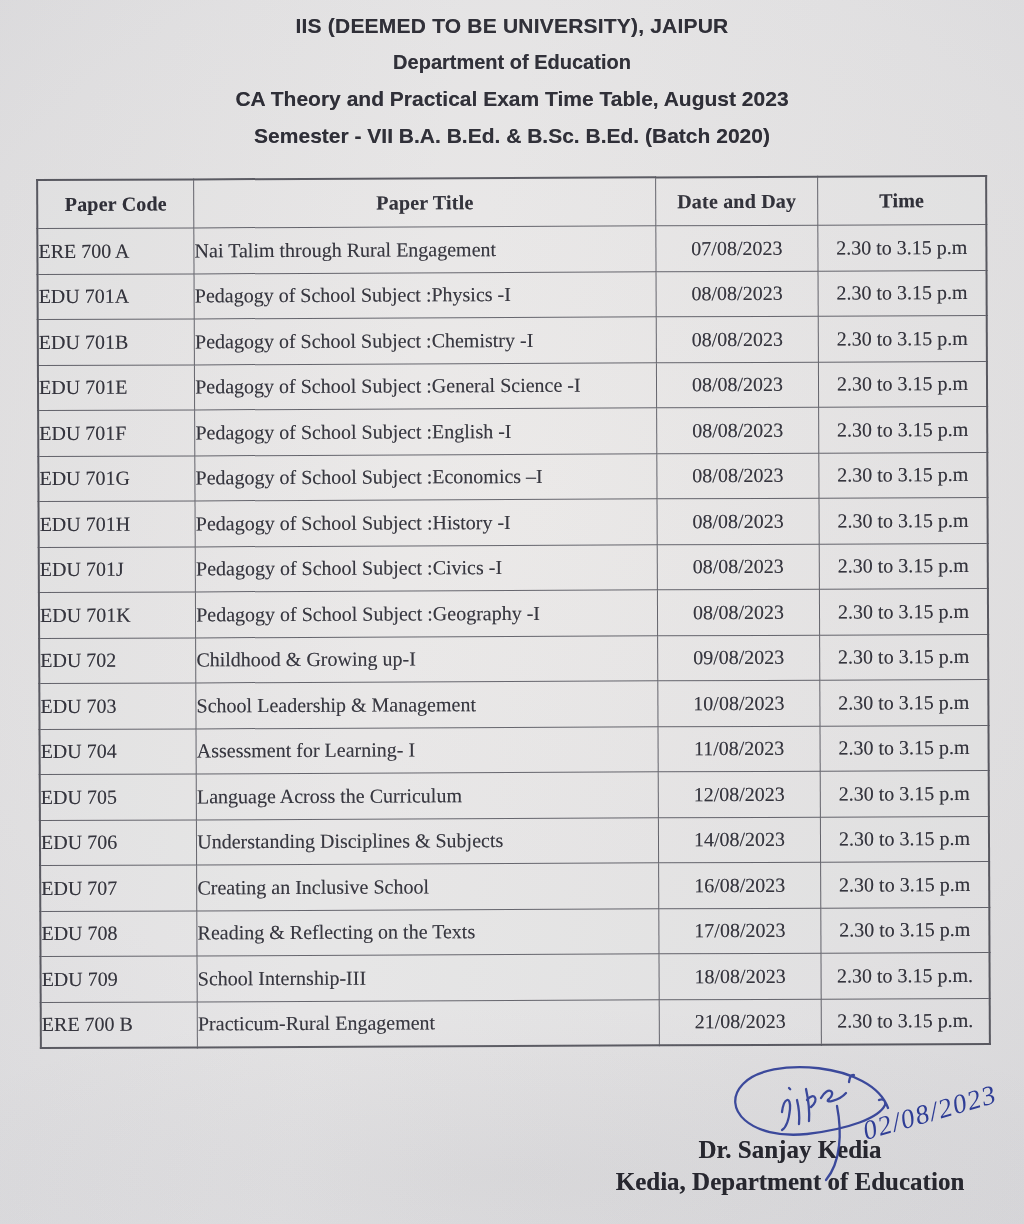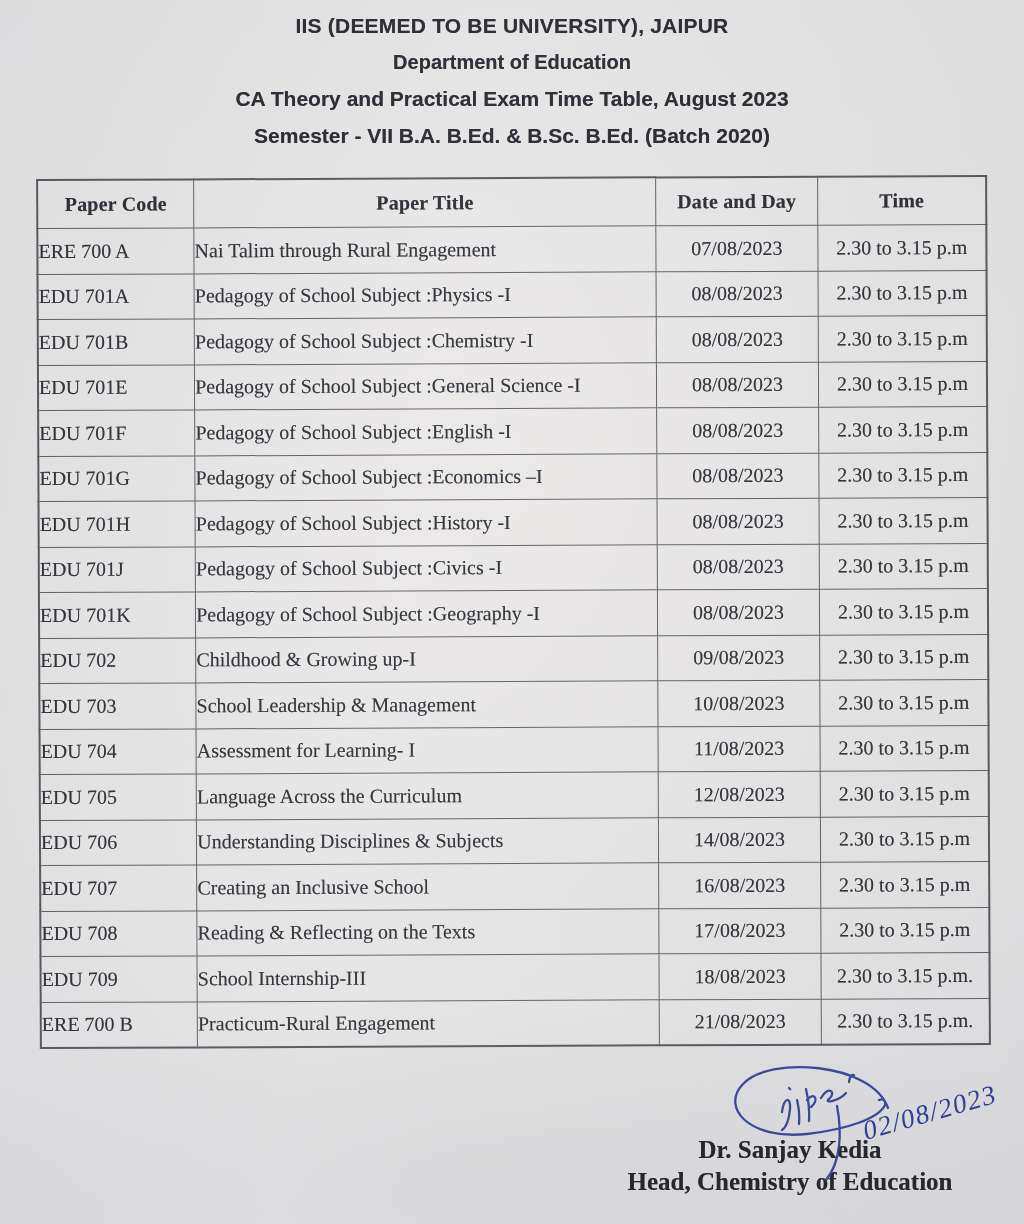--- a/index.html
+++ b/index.html
@@ -230,15 +230,15 @@
       <path d="M 117,44 c 7,-9 13,0 4,7"></path>
       <path d="M 131,42 c 7,-13 16,-6 8,1 c -6,5 10,2 17,-6"></path>
       <path d="M 159,26 q 1,-8 5,-7"></path>
       <path d="M 99,32 l 1.2,1.2"></path>
       <path d="M 147,50 c 5,26 4,56 -11,74"></path>
     </g>
     <text class="hand-date" x="176" y="84" transform="rotate(-16 176 84)" fill="#2e3d96">02/08/2023</text>
   </svg>
 
   <div class="sig-name">Dr. Sanjay Kedia</div>
-  <div class="sig-title">Head, Chemistry of Education</div>
+  <div class="sig-title">Kedia, Department of Education</div>
 
 </div>
 
 </body></html>

